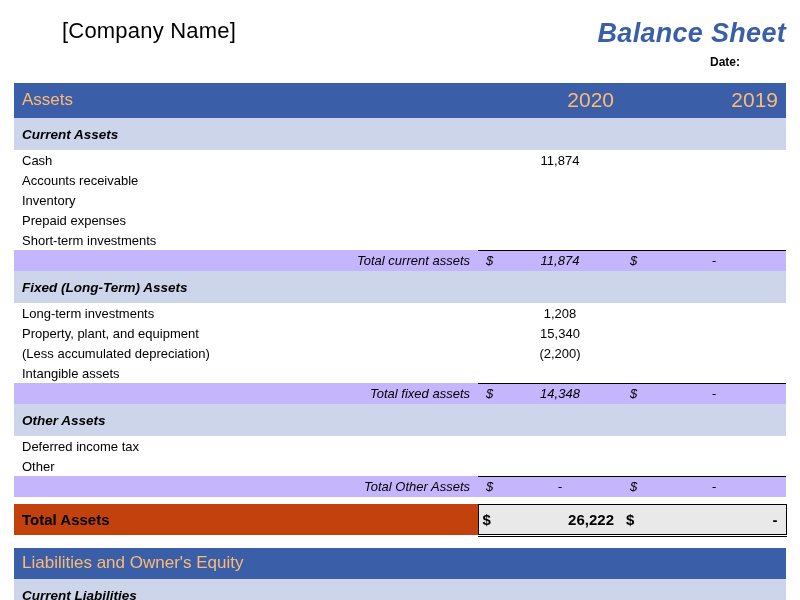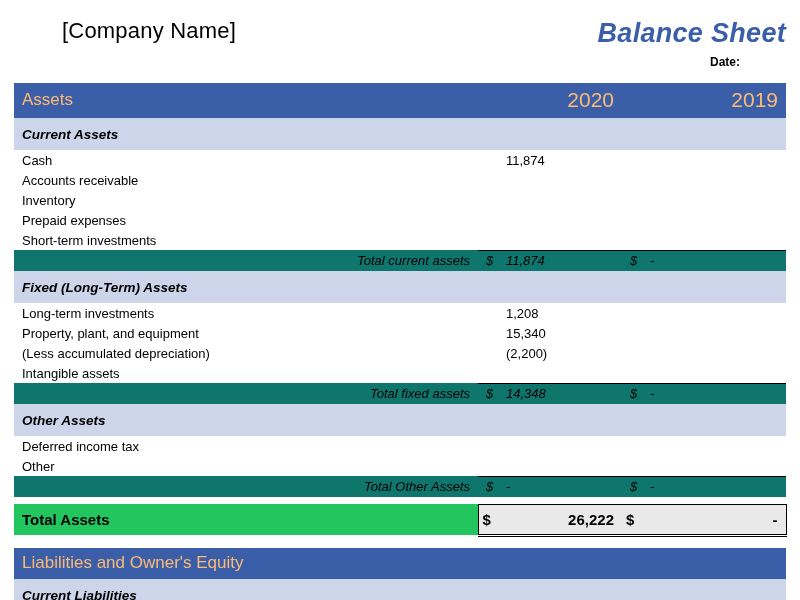--- a/index.html
+++ b/index.html
@@ -83,43 +83,43 @@
     font-size: 13.5px;
     padding: 3px 8px;
     height: 32px;
   }
   tr.line td {
     padding: 2px 8px;
     height: 20px;
   }
   td.indent { padding-left: 74px; }
   td.num {
-    text-align: left;
+    text-align: center;
     padding-right: 8px;
   }
   td.sym {
     text-align: left;
     padding-left: 4px;
   }
   tr.total-line td {
-    background: #0f766e;
+    background: #c4b5fd;
     font-style: italic;
     padding: 2px 8px;
     height: 21px;
   }
   tr.total-line td.lbl { text-align: right; padding-right: 8px; }
   tr.total-line td.sym,
   tr.total-line td.num { border-top: 1.5px solid #000; }
 
   tr.grand td {
     font-size: 15px;
     font-weight: bold;
     padding: 6px 8px;
     height: 30px;
-    background: #22c55e;
+    background: #c2410c;
   }
   tr.grand td.boxed {
     background: #e9e9e9;
     border-top: 1.5px solid #000;
     border-bottom: 3px double #000;
     text-align: right;
   }
   tr.grand td.boxed.sym { text-align: left; padding-left: 4px; }
   tr.grand td.boxed.first { border-left: 1.5px solid #000; }
   tr.grand td.boxed.last  { border-right: 1.5px solid #000; }

